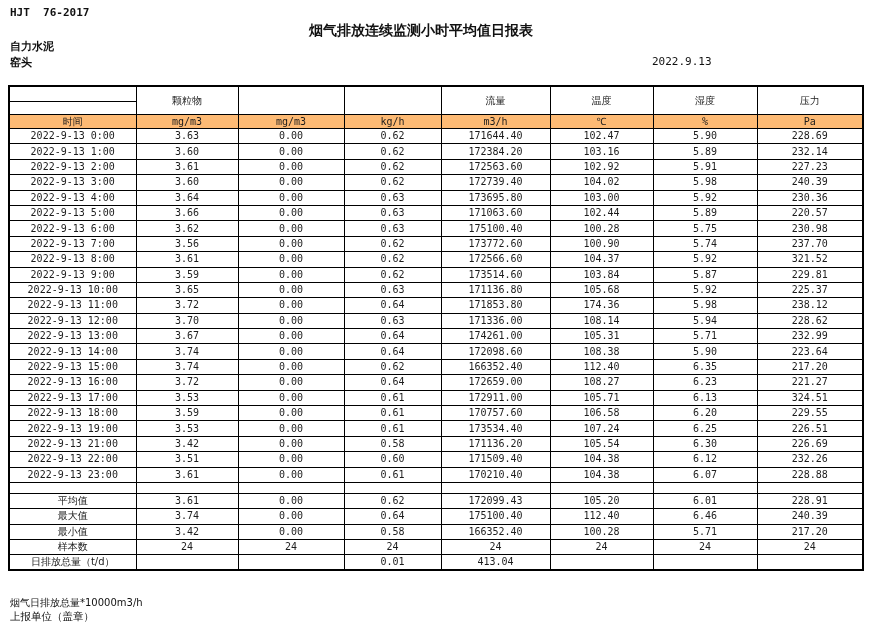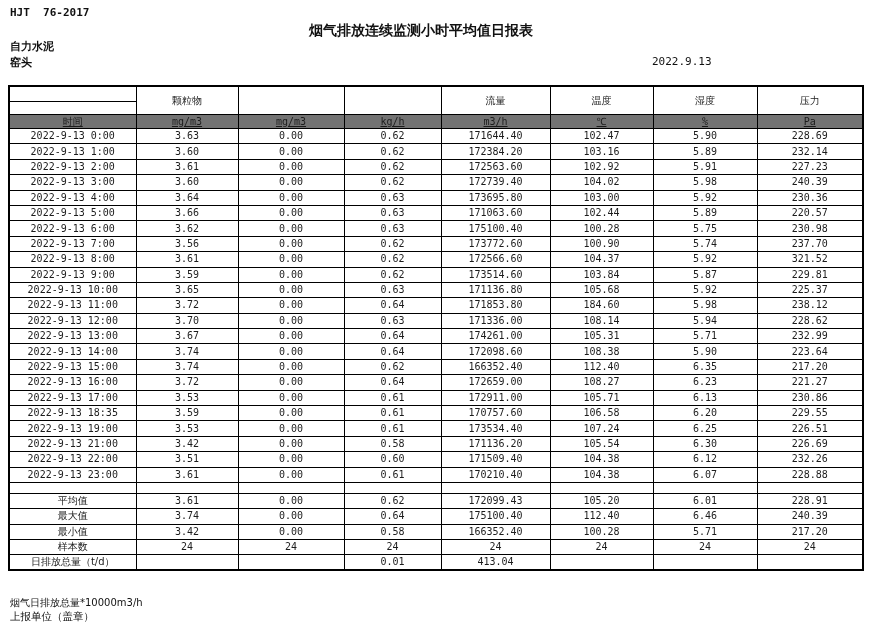--- a/index.html
+++ b/index.html
@@ -17,21 +17,21 @@
        font-family:"DejaVu Sans Mono", monospace; font-size:10px; color:#1c1c1c; line-height:1; }
   td.cn { font-family:"DejaVu Sans", sans-serif; font-size:10px; }
 
   tr.group-row  { height:28px; }
   tr.group-row td { font-family:"DejaVu Sans", sans-serif; font-size:10px; }
   td.split-cell { vertical-align:top; }
   td.split-cell .split-top    { height:15px; border-bottom:1px solid #000; }
   td.split-cell .split-bottom { height:12px; }
 
   tr.unit-row { height:14px; }
-  tr.unit-row td { background:#737373;text-decoration:underline; }
+  tr.unit-row td { background:#fdba74; }
 
   tr.data-row    { height:15.4px; }
   tr.spacer-row  { height:11px; }
   tr.summary-row { height:15.3px;padding-left:25px; }
 
   .footer-note-1 { position:absolute; left:10px;  top:596px; font-size:10px; }
   .footer-note-2 { position:absolute; left:10px;  top:610px; font-size:10.5px; }
   .footer-note-3 { position:absolute; left:166px; top:610px; font-size:10.5px;margin-top:41px; }
 </style>
 </head>
@@ -188,21 +188,21 @@
         <td>105.68</td>
         <td>5.92</td>
         <td>225.37</td>
       </tr>
       <tr class="data-row">
         <td>2022-9-13 11:00</td>
         <td>3.72</td>
         <td>0.00</td>
         <td>0.64</td>
         <td>171853.80</td>
-        <td>184.60</td>
+        <td>174.36</td>
         <td>5.98</td>
         <td>238.12</td>
       </tr>
       <tr class="data-row">
         <td>2022-9-13 12:00</td>
         <td>3.70</td>
         <td>0.00</td>
         <td>0.63</td>
         <td>171336.00</td>
         <td>108.14</td>
@@ -250,24 +250,24 @@
         <td>221.27</td>
       </tr>
       <tr class="data-row">
         <td>2022-9-13 17:00</td>
         <td>3.53</td>
         <td>0.00</td>
         <td>0.61</td>
         <td>172911.00</td>
         <td>105.71</td>
         <td>6.13</td>
-        <td>230.86</td>
-      </tr>
-      <tr class="data-row">
-        <td>2022-9-13 18:35</td>
+        <td>324.51</td>
+      </tr>
+      <tr class="data-row">
+        <td>2022-9-13 18:00</td>
         <td>3.59</td>
         <td>0.00</td>
         <td>0.61</td>
         <td>170757.60</td>
         <td>106.58</td>
         <td>6.20</td>
         <td>229.55</td>
       </tr>
       <tr class="data-row">
         <td>2022-9-13 19:00</td>

